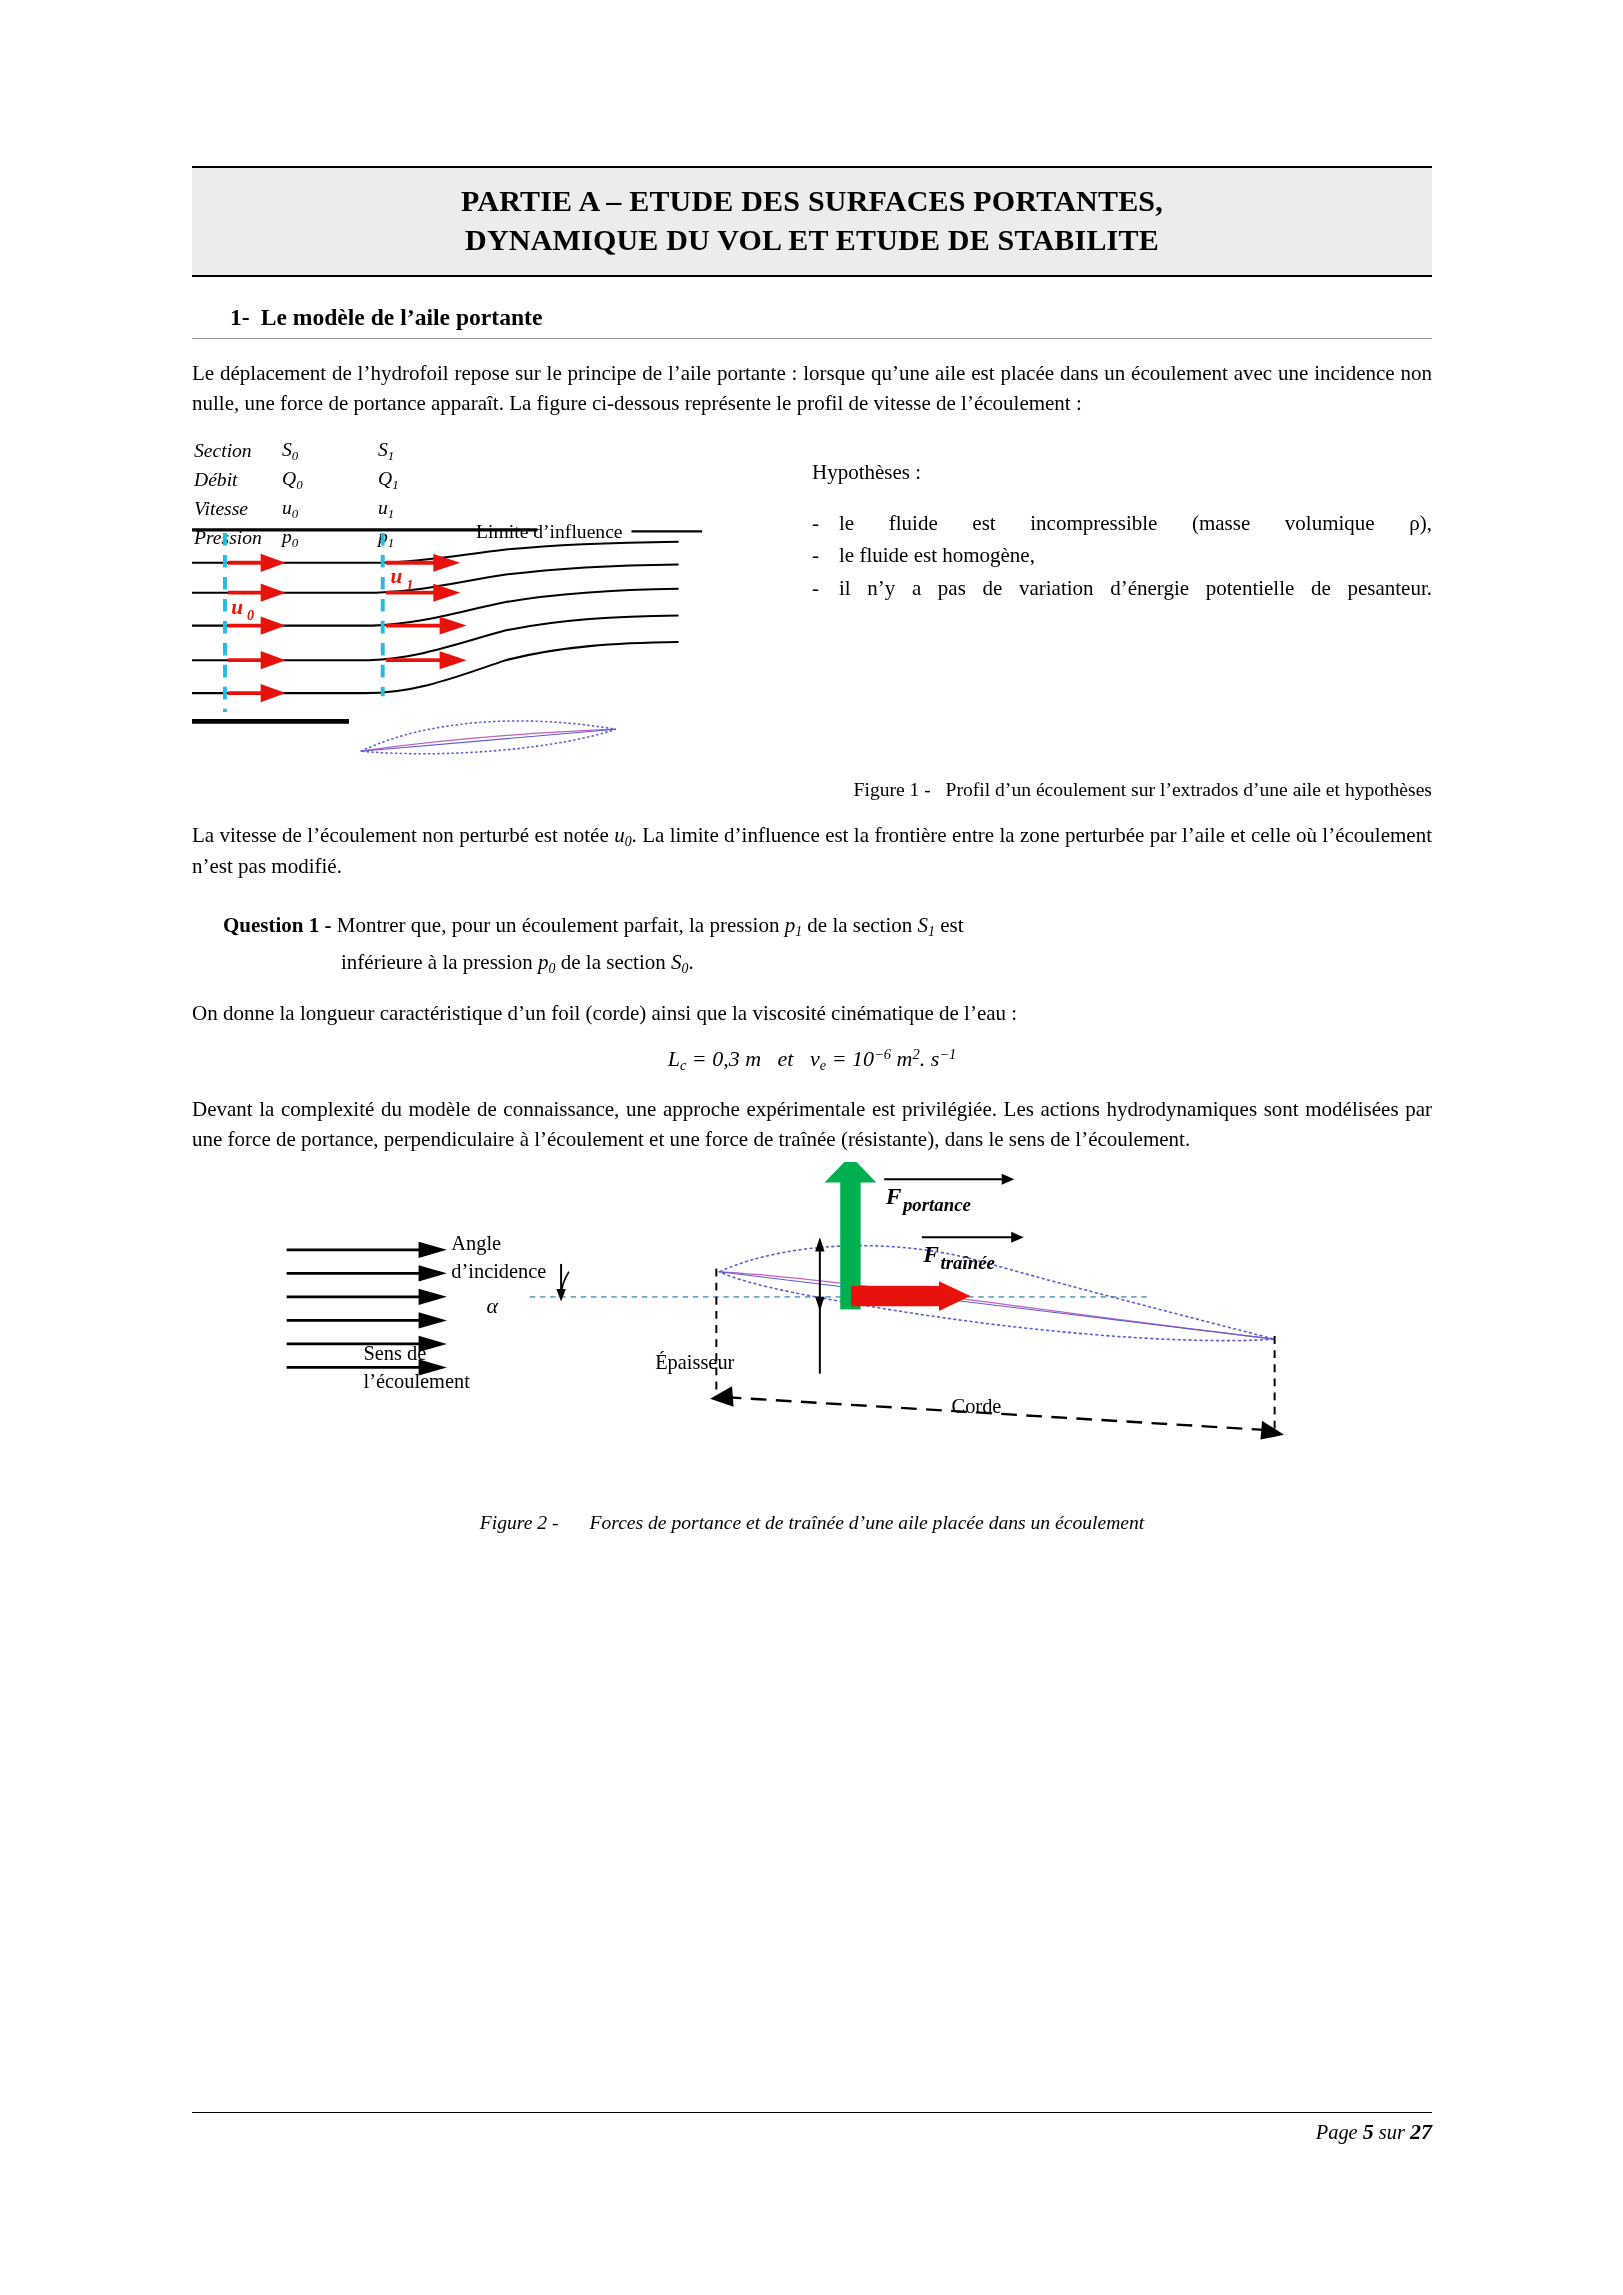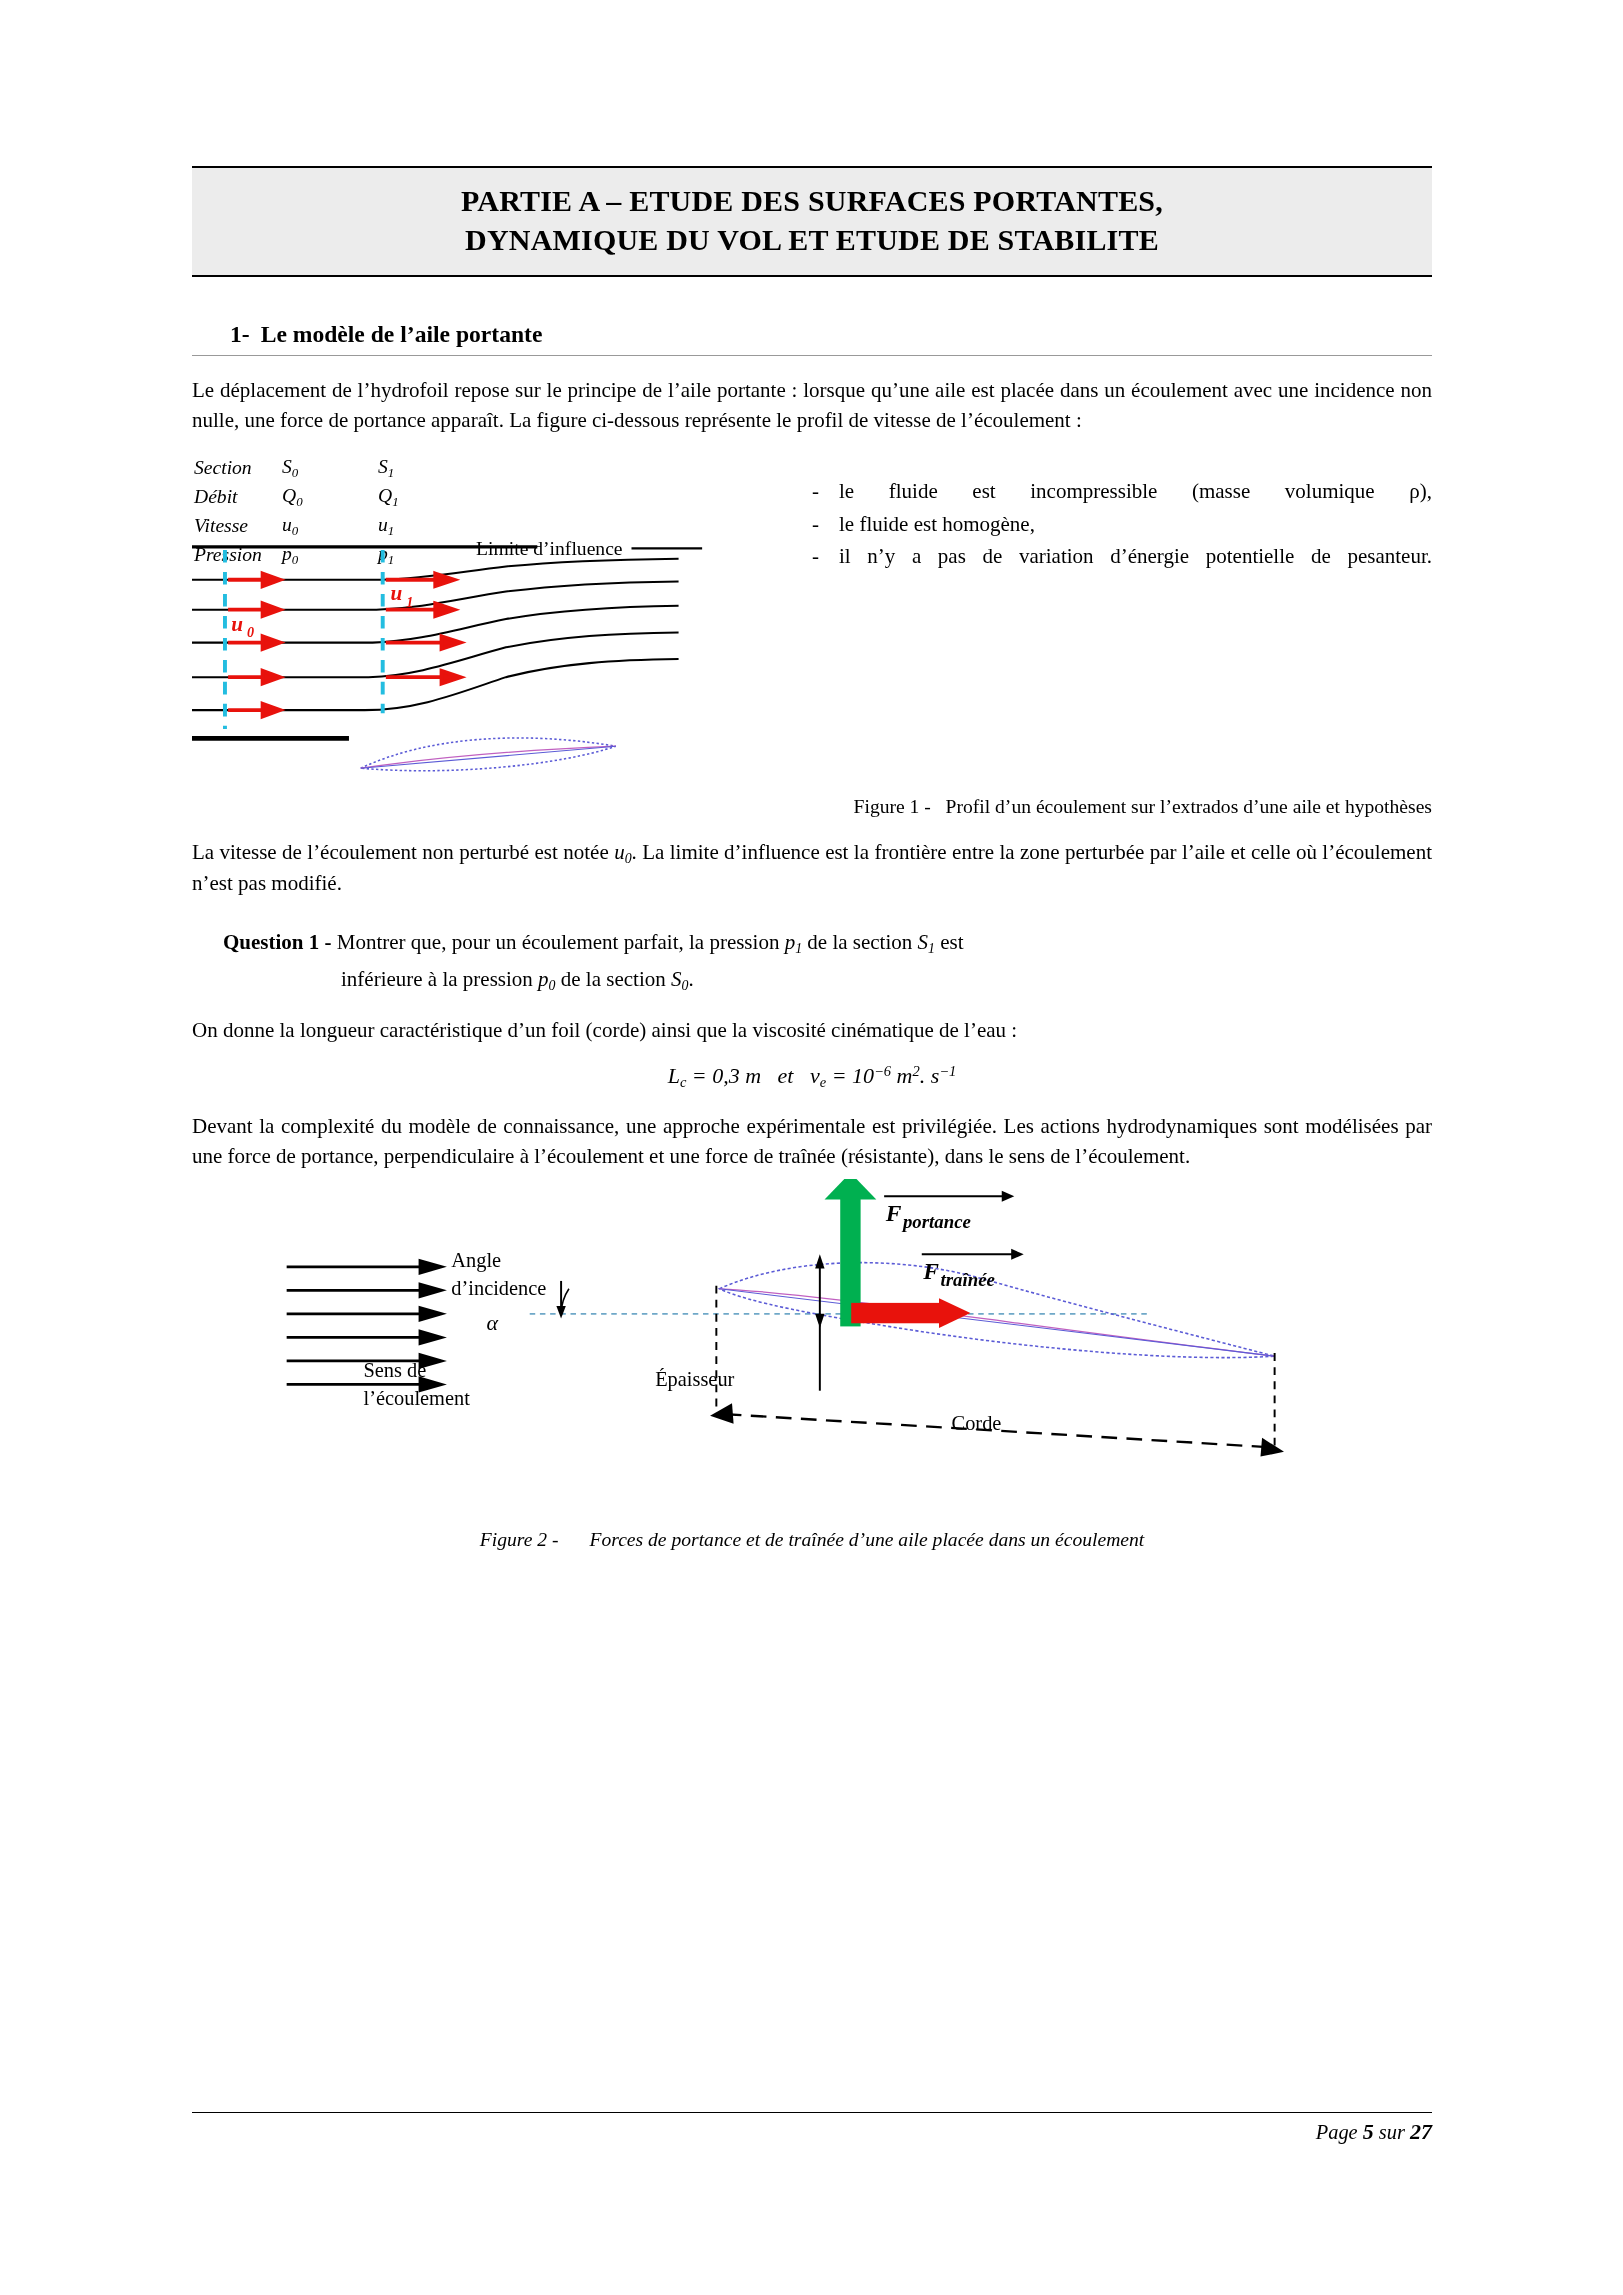--- a/index.html
+++ b/index.html
@@ -38,21 +38,21 @@
   }
   .banner-line {
     font-size: 30px;
     font-weight: bold;
     letter-spacing: 0.2px;
     line-height: 1.32;
   }
 
   
   .section-title-wrap {
-    margin-top: 44px;
+    margin-top: 27px;
     border-bottom: 1.2px solid #999;
     padding-bottom: 6.3px;
   }
   .section-title {
     font-size: 23.6px;
     font-weight: bold;
     padding-left: 38px;
   }
   .section-title .num { margin-right: 11px; }
 
@@ -266,20 +266,21 @@
           <text x="362" y="128" font-family="Liberation Serif, serif" font-size="25" fill="#000" data-name="limite-influence-label">Limite d’influence</text>
           <line x1="560" y1="120" x2="650" y2="120" stroke="#000" stroke-width="3"></line>
 
           <path d="M215,400 C300,360 420,352 540,372 C470,396 330,410 215,400 Z" fill="none" stroke="#5b5bd6" stroke-width="2" stroke-dasharray="3,3"></path>
           <path d="M215,400 C320,385 440,376 540,372" fill="none" stroke="#c060c0" stroke-width="1.6"></path>
           <path d="M215,400 L540,372" fill="none" stroke="#5b5bd6" stroke-width="1.4"></path>
         </svg>
       </div>
 
       <div class="fig1-right" data-name="hypotheses-block">
+        <div class="hypo-title" data-name="hypotheses-title">Hypothèses :</div>
         <div class="hypo-list" data-name="hypotheses-list">
           <div class="hypo-item" data-name="list-item">
             <span class="hypo-dash" data-name="list-bullet">-</span>
             <span class="hypo-text just" data-name="hypothesis-text">le fluide est incompressible (masse volumique ρ),</span>
           </div>
           <div class="hypo-item" data-name="list-item">
             <span class="hypo-dash" data-name="list-bullet">-</span>
             <span class="hypo-text" data-name="hypothesis-text">le fluide est homogène,</span>
           </div>
           <div class="hypo-item" data-name="list-item">

